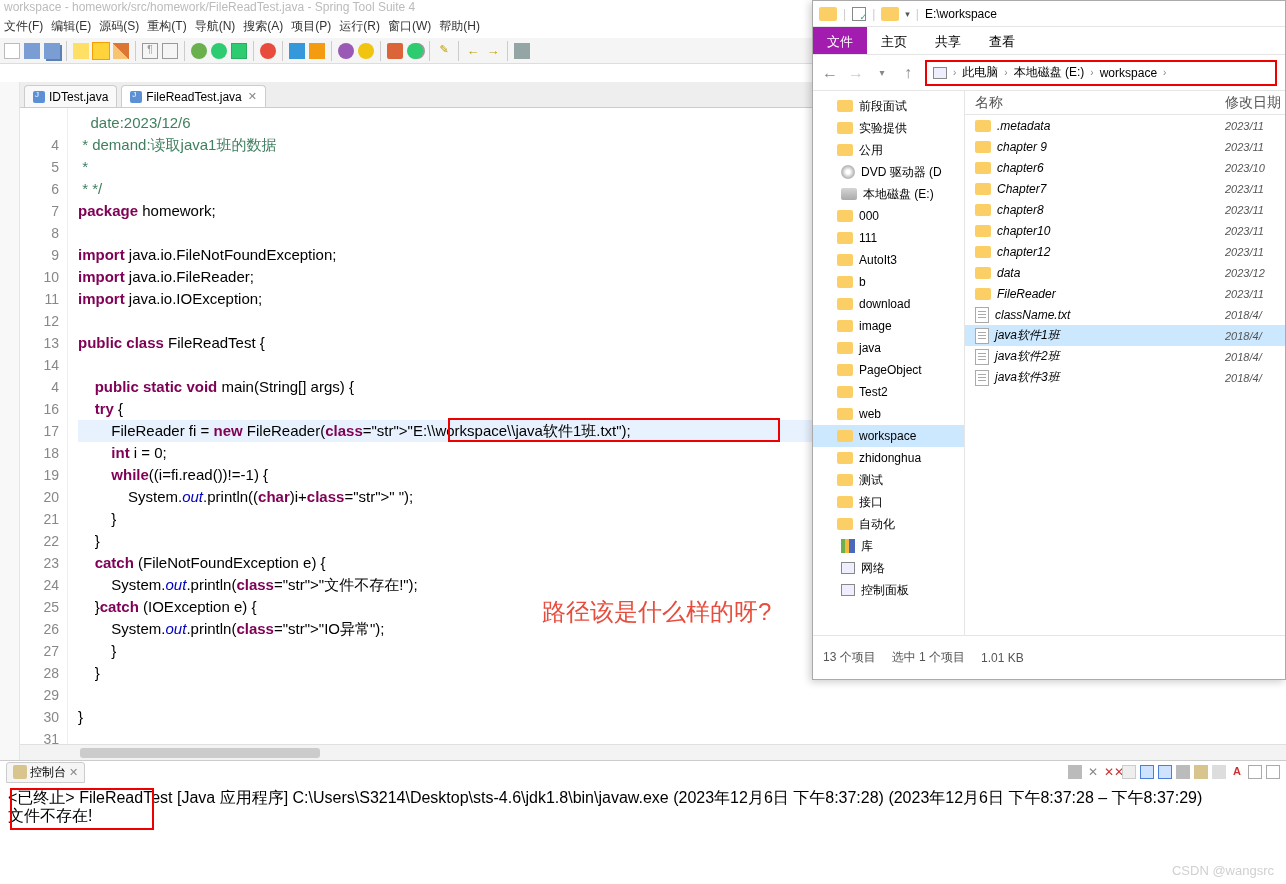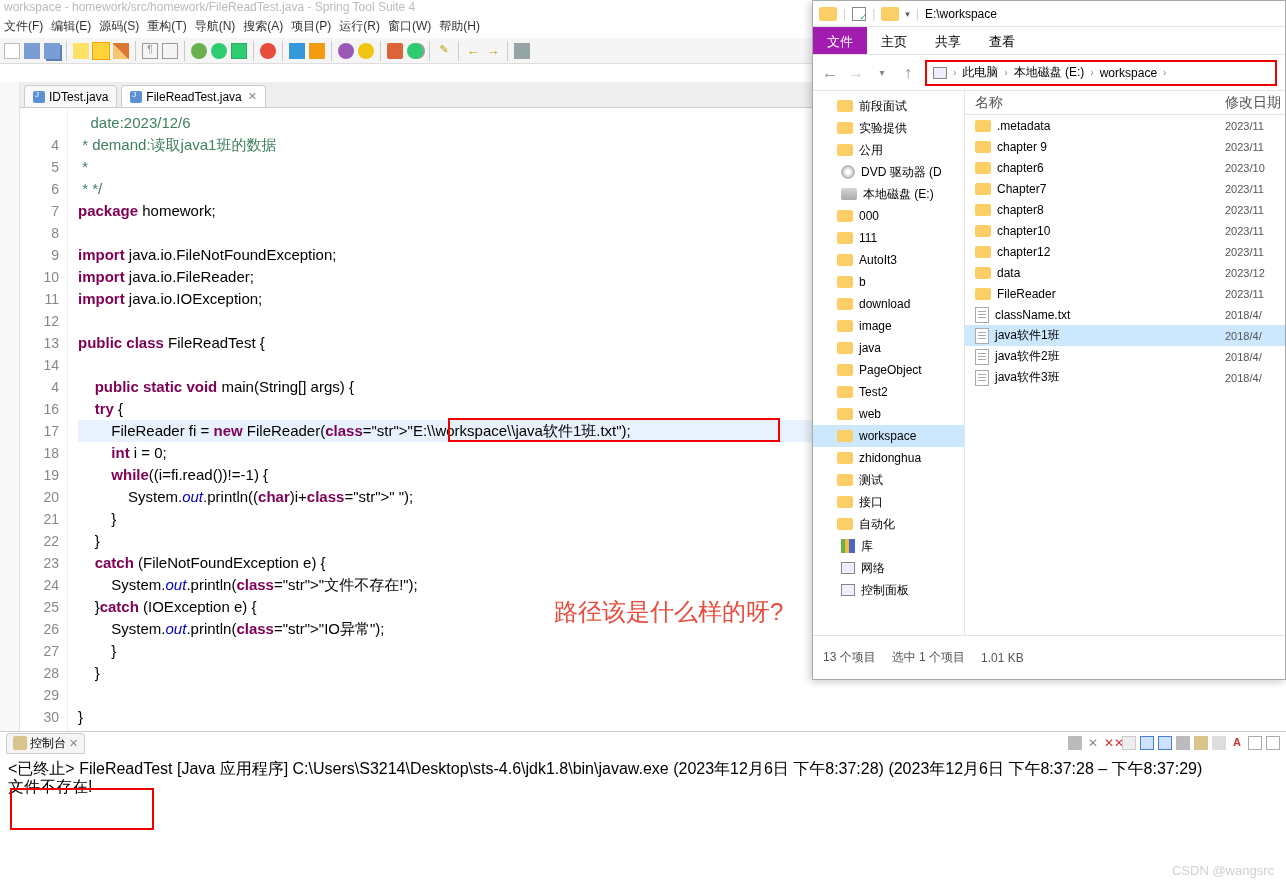--- a/index.html
+++ b/index.html
@@ -24,21 +24,21 @@
 .line-nums { width: 48px; text-align: right; padding: 4px 8px 4px 0; font-family: Consolas, monospace; font-size: 14px; color: #888; background: #fff; border-right: 1px solid #eee; line-height: 22px; user-select: none; }
 .line-nums div { height: 22px; }
 .code-lines { flex: 1; padding: 4px 0 4px 10px; font-family: Consolas, "Microsoft YaHei", monospace; font-size: 15px; line-height: 22px; white-space: pre; position: relative; }
 .code-lines .ln { height: 22px; }
 .kw { color: #7f0055; font-weight: bold; }
 .cm { color: #3f7f5f; }
 .fld { color: #0000c0; font-style: italic; }
 .hl-line { background: #e8f2fe; }
 .red-box-code { border: 2px solid #e00; position: absolute; pointer-events: none; }
 .annotation { position: absolute; color: #e74c3c; font-size: 24px; font-weight: 500; text-shadow: 0 0 2px #fff; pointer-events: none; }
-.console { position: absolute; left: 0; right: 0; bottom: 0; height: 153px; background: #fff; border-top: 1px solid #ccc; }
+.console { position: absolute; left: 0; right: 0; bottom: 0; height: 124px; background: #fff; border-top: 1px solid #ccc; }
 .console-tabs { height: 22px; display: flex; align-items: center; padding: 0 6px; font-size: 12px; justify-content: space-between; }
 .console-tabs .left { display: flex; align-items: center; gap: 4px; }
 .console-tabs .right { display: flex; gap: 4px; }
 .console-tabs .ctab { border: 1px solid #ccc; border-radius: 3px 3px 0 0; padding: 1px 6px; background: #f5f5f5; display: flex; align-items: center; gap: 3px; }
 .cicon { width: 14px; height: 14px; display: inline-block; }
 .console-body { padding: 6px 8px; font-size: 16px; line-height: 18px; font-family: "Microsoft YaHei", Consolas, monospace; }
 .red-box-console { border: 2px solid #e00; position: absolute; left: 10px; top: 788px; width: 144px; height: 42px; pointer-events: none; }
 
 .explorer { position: absolute; top: 0; left: 812px; width: 474px; height: 680px; background: #fff; border: 1px solid #aaa; box-shadow: -2px 2px 8px rgba(0,0,0,0.2); display: flex; flex-direction: column; font-size: 12px; }
 .exp-title { height: 26px; display: flex; align-items: center; gap: 6px; padding: 0 6px; border-bottom: 1px solid #e5e5e5; }
@@ -59,21 +59,21 @@
 .exp-tree .ti.sel { background: #cce8ff; }
 .foldic { width: 16px; height: 12px; background: #fccf66; border-radius: 2px; flex-shrink: 0; }
 .diskic { width: 16px; height: 12px; background: linear-gradient(#d5d5d5,#aaa); border-radius: 2px; flex-shrink: 0; }
 .dvdic { width: 14px; height: 14px; border-radius: 50%; background: radial-gradient(#fff 20%, #bbb 60%); flex-shrink: 0; }
 .pcic { width: 14px; height: 12px; border: 1px solid #888; background: #eef; flex-shrink: 0; }
 .libic { width: 14px; height: 14px; background: linear-gradient(90deg,#6ab04c 30%,#f6b93b 30% 60%,#4a69bd 60%); flex-shrink: 0; }
 .exp-files { flex: 1; display: flex; flex-direction: column; }
 .exp-header { height: 24px; display: flex; align-items: center; border-bottom: 1px solid #e5e5e5; color: #555; font-size: 14px; }
 .exp-header .hname { flex: 1; padding-left: 10px; }
 .exp-header .hdate { width: 60px; margin-left: 27px; }
-.exp-list { flex: 1; overflow: hidden; }
+.exp-list { flex: 1; overflow: hidden; font-style: italic; }
 .exp-list .fi { height: 21px; display: flex; align-items: center; gap: 6px; padding-left: 10px; }
 .exp-list .fi.sel { background: #cce8ff; }
 .exp-list .fi .fname { flex: 1; }
 .exp-list .fi .fdate { width: 60px; color: #555; font-size: 11px; overflow: hidden; }
 .txtic { width: 14px; height: 16px; background: #fff; border: 1px solid #aaa; position: relative; flex-shrink: 0; }
 .txtic::before { content: ""; position: absolute; top: 3px; left: 2px; right: 2px; height: 1px; background: #aaa; box-shadow: 0 3px 0 #aaa, 0 6px 0 #aaa; }
 .exp-status { height: 44px; border-top: 1px solid #e5e5e5; display: flex; align-items: center; padding: 0 10px; gap: 16px; color: #555; }
 .watermark { position: absolute; right: 12px; bottom: 6px; color: #d0d0d0; font-size: 13px; }
 .marker-col { width: 20px; }
 .scroll-hint { height: 16px; background: #f3f3f3; border-top: 1px solid #e0e0e0; display: flex; align-items: center; }
@@ -411,14 +411,14 @@
     </div>
   </div>
   <div class="exp-status">
     <span>13 个项目</span>
     <span>选中 1 个项目</span>
     <span>1.01 KB</span>
   </div>
 </div>
 
 <div class="red-box-console"></div>
-<div class="annotation" style="left:554px; top:596px;">路径该是什么样的呀?</div>
+<div class="annotation" style="left:542px; top:596px;">路径该是什么样的呀?</div>
 <div class="watermark">CSDN @wangsrc</div>
 
 </body></html>

